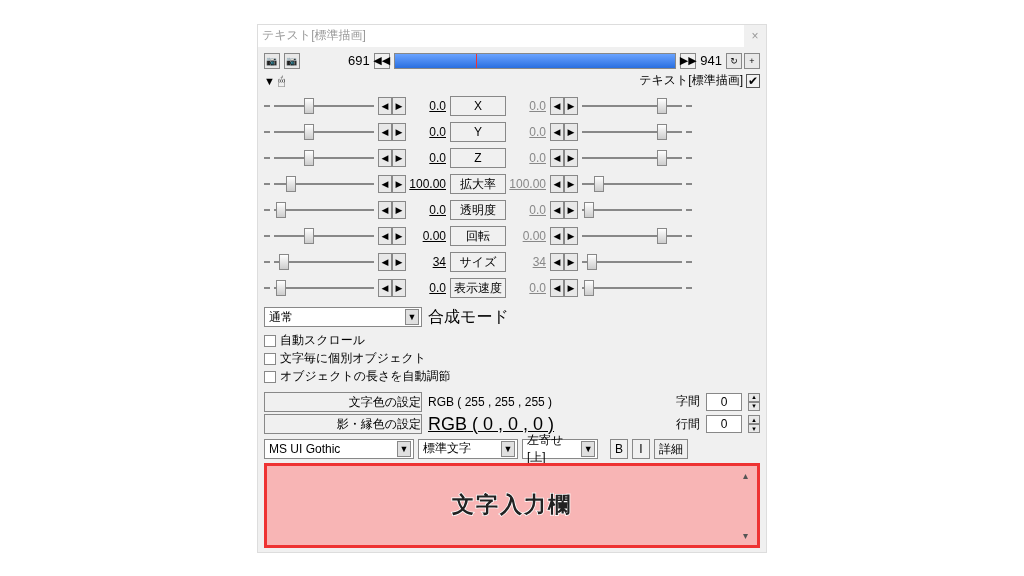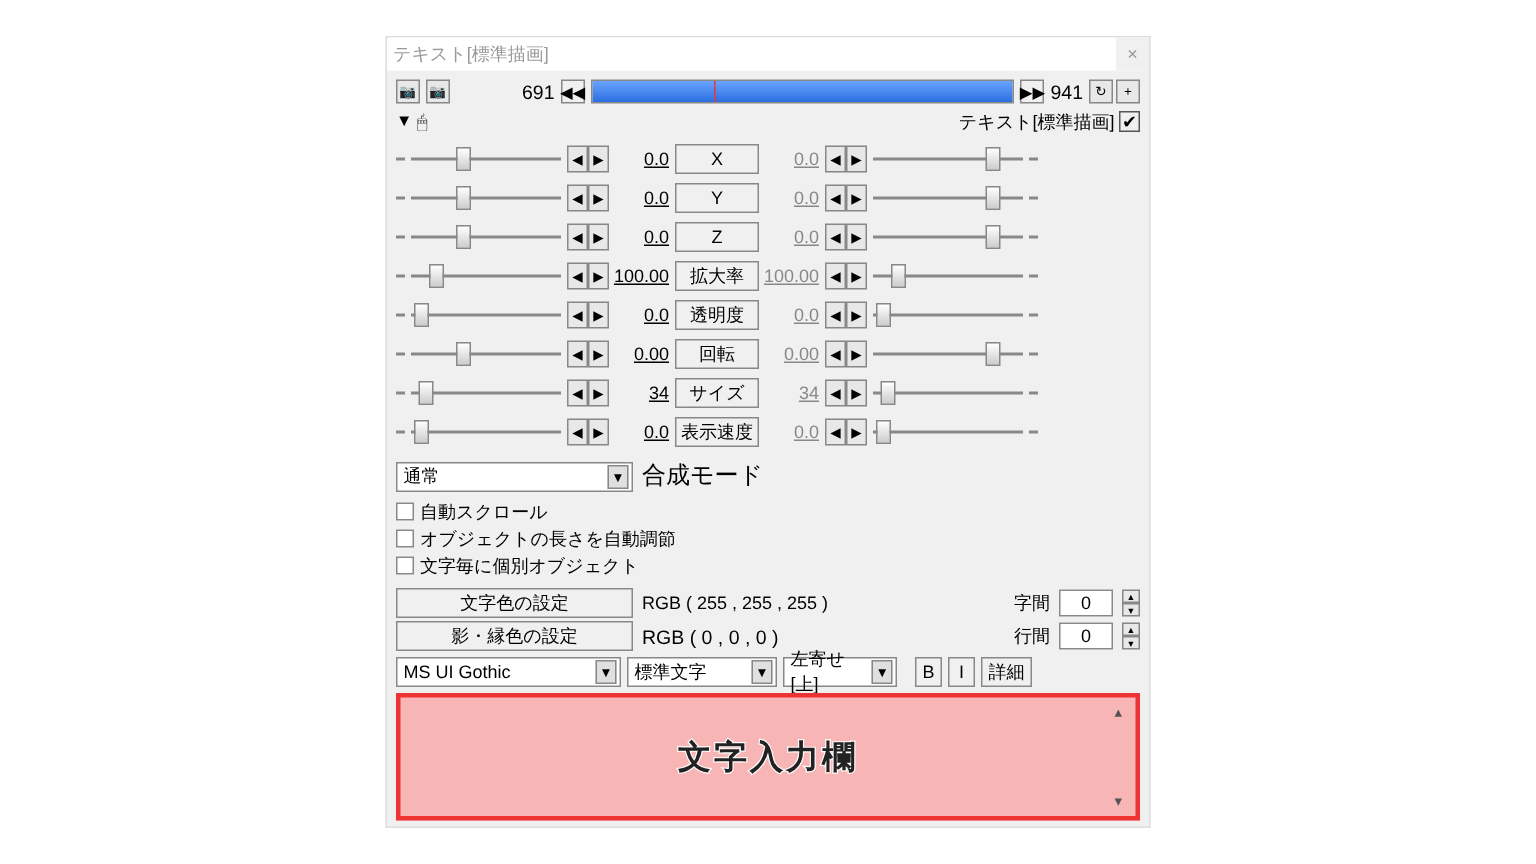--- a/index.html
+++ b/index.html
@@ -124,21 +124,21 @@
     width:14px; height:16px; background:#e0e0e0; border:1px solid #888;
     display:flex; align-items:center; justify-content:center; font-size:9px;
   }
 
   .checks { padding: 4px 0; }
   .checks .row { display:flex; align-items:center; gap:4px; height:18px; font-size:12px;font-family:Liberation Serif, serif;}
   .checks .box { width:12px; height:12px; border:1px solid #888; background:#fff;}
 
   .colorbtn {
     width:158px; height:20px; border:1px solid #888; background:#f0f0f0;
-    text-align:center; line-height:18px; font-size:12px;
+    text-align:right; line-height:18px; font-size:12px;
   }
   .colrow { display:flex; align-items:center; gap:6px; margin-top:2px;}
   .colrow .spacer{flex:1;}
   .colrow .lab{ font-size:12px;}
   .numbox { width:36px; height:18px; border:1px solid #888; background:#fff;
     text-align:center; line-height:16px; font-size:12px;}
   .updn { display:flex; flex-direction:column;}
   .updn .u{ width:12px; height:9px; border:1px solid #888; font-size:7px;
     display:flex; align-items:center; justify-content:center; background:#e8e8e8;}
 
@@ -397,42 +397,42 @@
       <span style="font-size:16px;">合成モード</span>
     </div>
 
     <div class="checks" id="checks">
         <div class="row">
           <div class="box"></div>
           <span>自動スクロール</span>
         </div>
         <div class="row">
           <div class="box"></div>
-          <span>オブジェクトの長さを自動調節</span>
+          <span>文字毎に個別オブジェクト</span>
         </div>
         <div class="row">
           <div class="box"></div>
-          <span>文字毎に個別オブジェクト</span>
+          <span>オブジェクトの長さを自動調節</span>
         </div>
       </div>
 
     <div class="colrow">
       <div class="colorbtn">文字色の設定</div>
       <span style="font-size:12px;">RGB ( 255 , 255 , 255 )</span>
       <span class="spacer"></span>
       <span class="lab">字間</span>
       <div class="numbox">0</div>
       <div class="updn">
           <div class="u">▴</div>
           <div class="u">▾</div>
         </div>
     </div>
     <div class="colrow">
       <div class="colorbtn">影・縁色の設定</div>
-      <span style="font-size:13px;">RGB ( 0 , 0 , 0 )</span>
+      <span style="font-size:18px;text-decoration:underline;">RGB ( 0 , 0 , 0 )</span>
       <span class="spacer"></span>
       <span class="lab">行間</span>
       <div class="numbox">0</div>
       <div class="updn">
           <div class="u">▴</div>
           <div class="u">▾</div>
         </div>
     </div>
 
     <div class="fontrow">

